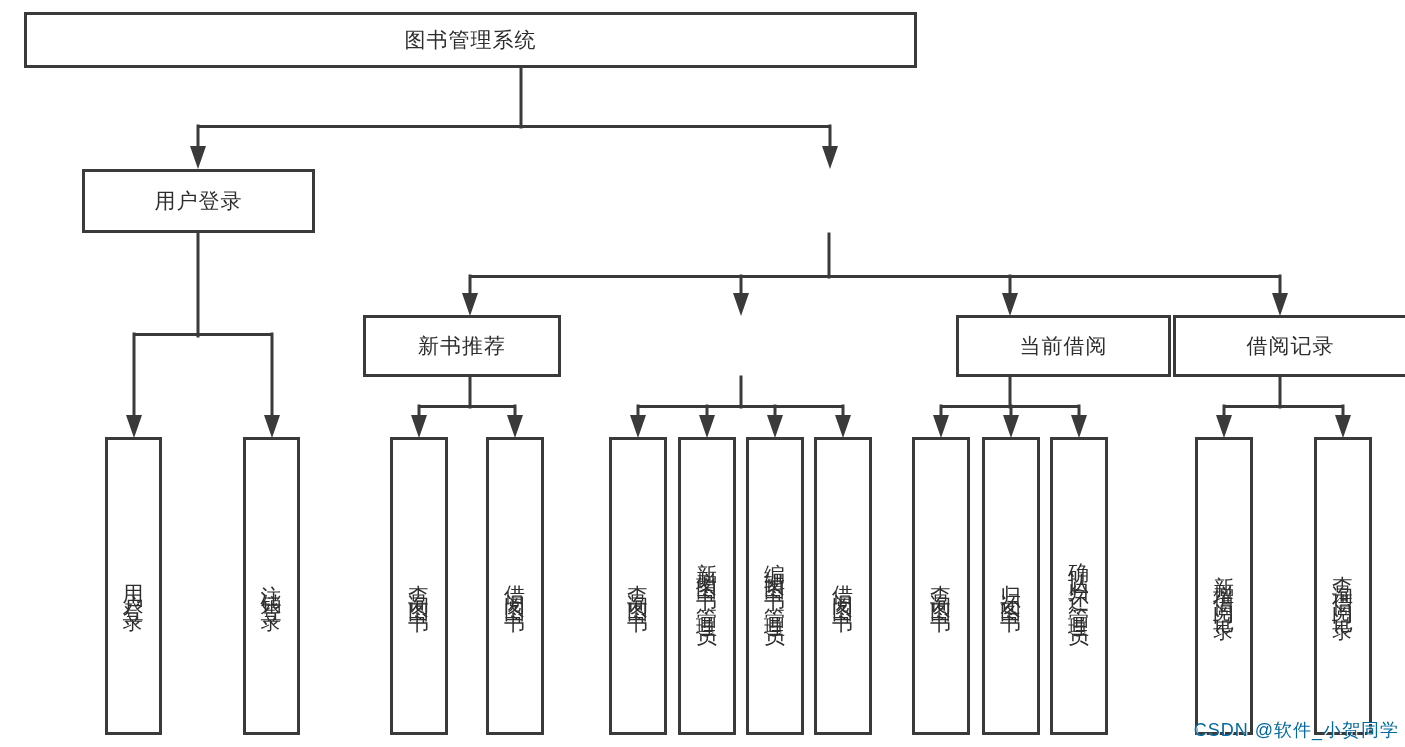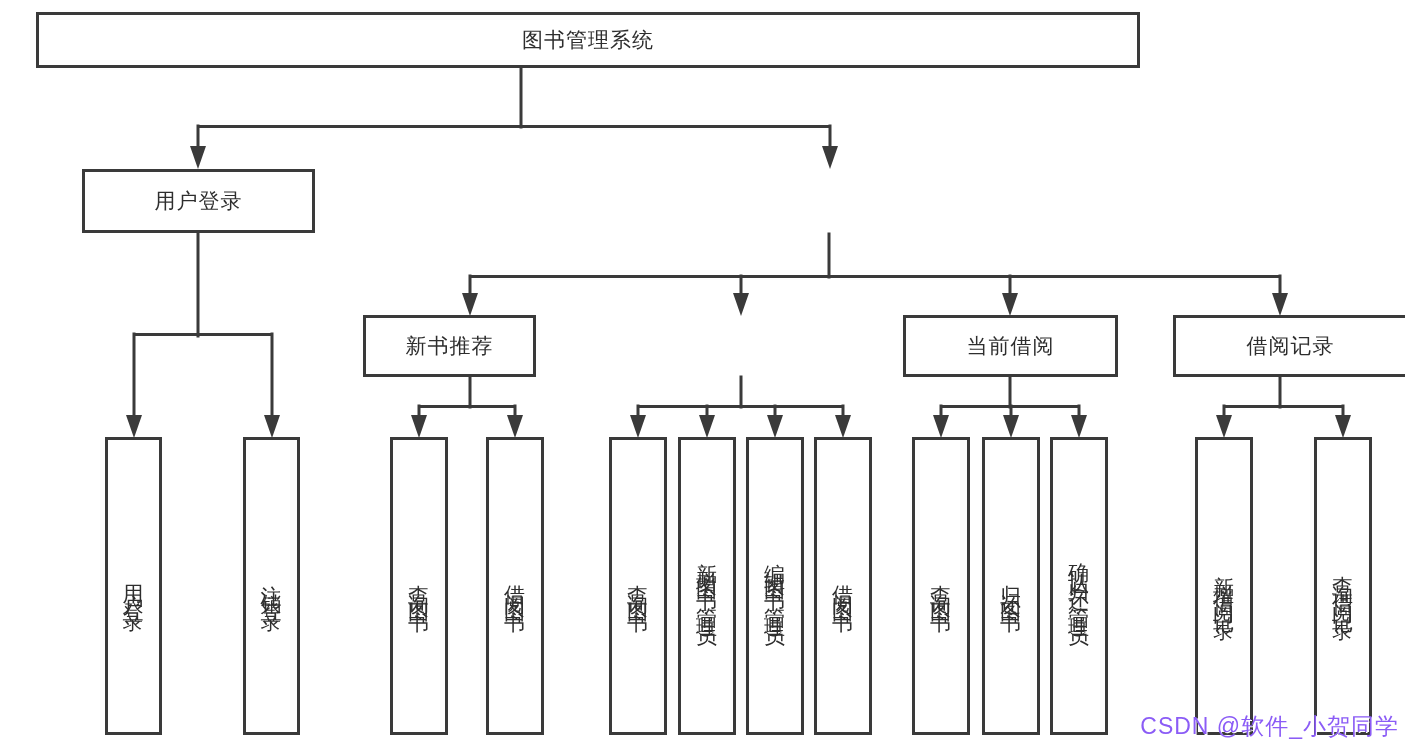--- a/index.html
+++ b/index.html
@@ -31,22 +31,22 @@
     font-size:21px;
     writing-mode:vertical-rl;
     text-orientation:mixed;
     letter-spacing:9px;
     line-height:1;
   }
   #watermark{
     position:absolute;
     right:6px;
     bottom:5px;
-    font-size:23px;
-    color:#8b5cf6;
+    font-size:18px;
+    color:#0369a1;
     letter-spacing:1px;
     text-shadow:1px 1px 0 #ffffff;
     white-space:nowrap;
     z-index:5;
   }
 </style>
 </head>
 <body>
 
 <div id="canvas">
@@ -77,26 +77,26 @@
       <polygon points="775,438 767,415 783,415"></polygon>
       <polygon points="843,438 835,415 851,415"></polygon>
       <polygon points="941,438 933,415 949,415"></polygon>
       <polygon points="1011,438 1003,415 1019,415"></polygon>
       <polygon points="1079,438 1071,415 1087,415"></polygon>
       <polygon points="1224,438 1216,415 1232,415"></polygon>
       <polygon points="1343,438 1335,415 1351,415"></polygon>
     </g>
   </svg>
 
-  <div class="node h" style="left:36px;top:12px;width:1104px;height:56px">图书管理系统</div>
+  <div class="node h" style="left:24px;top:12px;width:893px;height:56px">图书管理系统</div>
 
   <div class="node h" style="left:82px;top:169px;width:233px;height:64px">用户登录</div>
 
-  <div class="node h" style="left:363px;top:315px;width:173px;height:62px">新书推荐</div>
-  <div class="node h" style="left:903px;top:315px;width:215px;height:62px">当前借阅</div>
+  <div class="node h" style="left:363px;top:315px;width:198px;height:62px">新书推荐</div>
+  <div class="node h" style="left:956px;top:315px;width:215px;height:62px">当前借阅</div>
   <div class="node h" style="left:1173px;top:315px;width:235px;height:62px">借阅记录</div>
 
   <div class="node v" style="left:105px;top:437px;width:57px;height:298px">用户登录</div>
   <div class="node v" style="left:243px;top:437px;width:57px;height:298px">注销登录</div>
 
   <div class="node v" style="left:390px;top:437px;width:58px;height:298px">查询图书</div>
   <div class="node v" style="left:486px;top:437px;width:58px;height:298px">借阅图书</div>
 
   <div class="node v" style="left:609px;top:437px;width:58px;height:298px">查询图书</div>
   <div class="node v" style="left:678px;top:437px;width:58px;height:298px">新增图书（管理员）</div>

